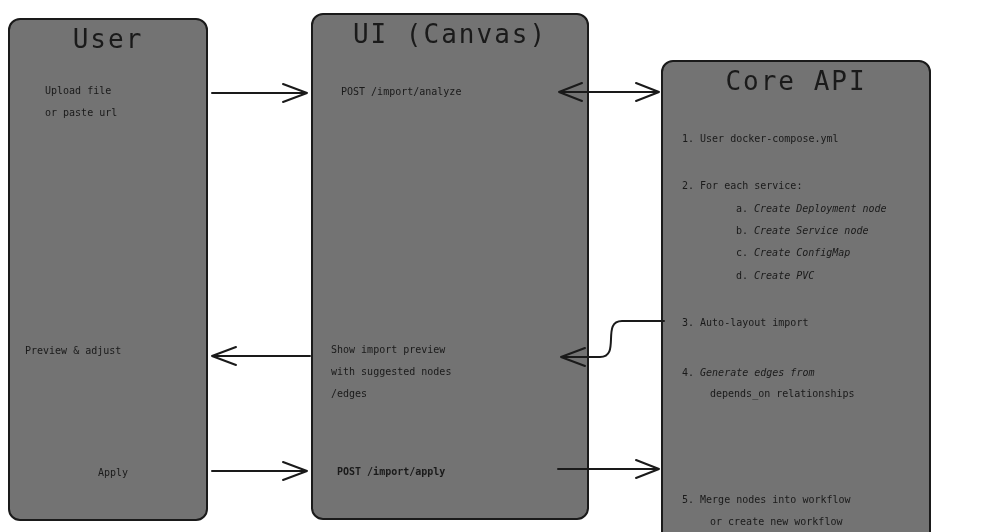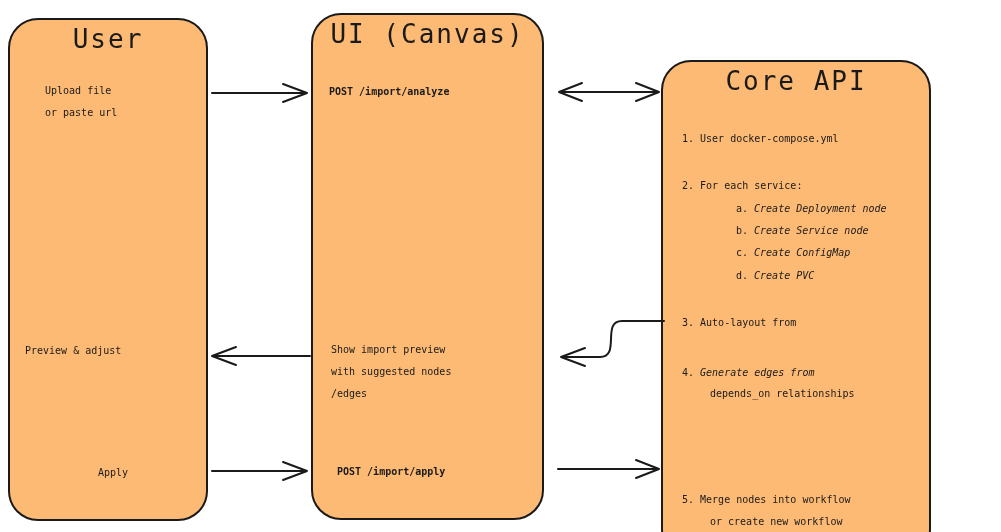--- a/index.html
+++ b/index.html
@@ -8,22 +8,22 @@
     width: 1001px;
     height: 532px;
     background: #ffffff;
     font-family: "DejaVu Sans Mono", "Liberation Mono", monospace;
     color: #1a1a1a;
     overflow: hidden;
   }
   .box {
     position: absolute;
     border: 2px solid #1a1a1a;
-    border-radius: 30px;
-    background: #fdba74;
+    border-radius: 12px;
+    background: #737373;
     box-sizing: border-box;
   }
   .box-title {
     position: absolute;
     top: 4px;
     left: 0;
     width: 100%;
     text-align: center;
     font-size: 26px;
     line-height: 30px;
@@ -57,23 +57,23 @@
 <div class="canvas">
 
   <div class="box" style="left:8px; top:18px; width:200px; height:503px;">
     <div class="box-title">User</div>
     <div class="line" style="left:35px; top:60px;">Upload file
 or paste url</div>
     <div class="line" style="left:15px; top:320px;">Preview &amp; adjust</div>
     <div class="line" style="left:88px; top:442px;">Apply</div>
   </div>
 
-  <div class="box" style="left:311px; top:13px; width:233px; height:507px;">
+  <div class="box" style="left:311px; top:13px; width:278px; height:507px;">
     <div class="box-title">UI (Canvas)</div>
-    <div class="line" style="left:16px; top:66px;font-weight:bold;">POST /import/analyze</div>
+    <div class="line" style="left:28px; top:66px;">POST /import/analyze</div>
     <div class="line" style="left:18px; top:324px;">Show import preview
 with suggested nodes
 /edges</div>
     <div class="line" style="left:24px; top:446px;font-weight:bold;">POST /import/apply</div>
   </div>
 
   <div class="box" style="left:661px; top:21px; width:270px; height:499px;margin-top:39px;">
     <div class="box-title">Core API</div>
 
     <div class="line mono-line" style="left:19px; top:66px;"><span>1. </span><span>User docker-compose.yml</span></div>
@@ -81,21 +81,21 @@
     <div class="line mono-line" style="left:19px; top:113px;"><span>2. </span><span>For each service:</span></div>
 
     <div class="line mono-line" style="left:73px; top:136px;"><span>a. </span><span class="italic">Create Deployment node</span></div>
 
     <div class="line mono-line" style="left:73px; top:158px;"><span>b. </span><span class="italic">Create Service node</span></div>
 
     <div class="line mono-line" style="left:73px; top:180px;"><span>c. </span><span class="italic">Create ConfigMap</span></div>
 
     <div class="line mono-line" style="left:73px; top:203px;"><span>d. </span><span class="italic">Create PVC</span></div>
 
-    <div class="line mono-line" style="left:19px; top:250px;"><span>3. </span><span>Auto-layout from</span></div>
+    <div class="line mono-line" style="left:19px; top:250px;"><span>3. </span><span>Auto-layout import</span></div>
 
     <div class="line mono-line" style="left:19px; top:300px;"><span>4. </span><span class="italic">Generate edges from</span></div>
 
     <div class="line mono-line" style="left:47px; top:321px;"><span>depends_on relationships</span></div>
 
     <div class="line mono-line" style="left:19px; top:427px;"><span>5. </span><span>Merge nodes into workflow</span></div>
 
     <div class="line mono-line" style="left:47px; top:449px;"><span>or create new workflow</span></div>
   </div>
 

